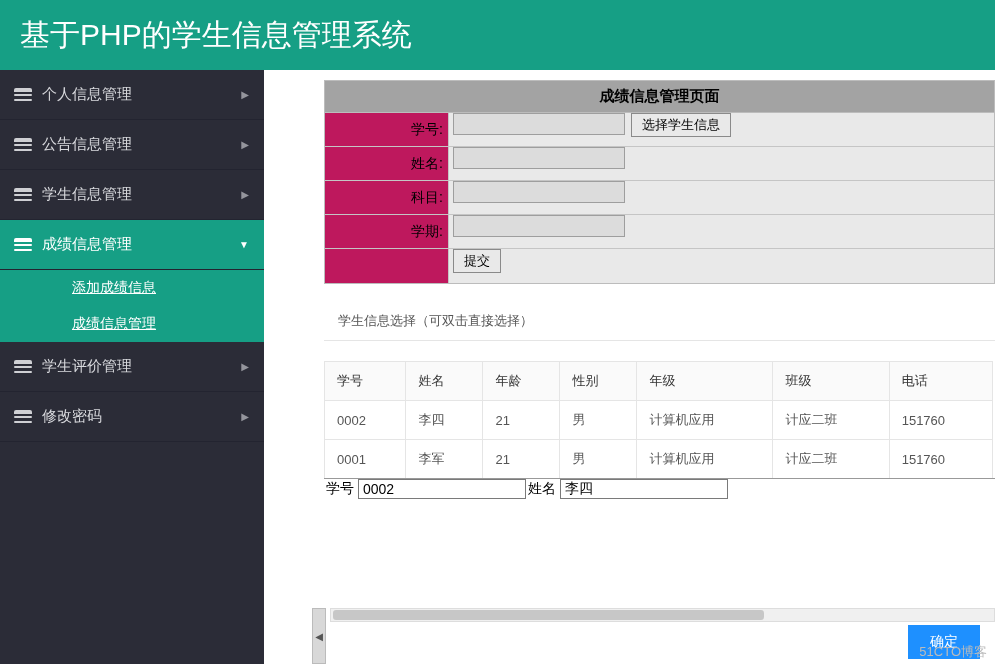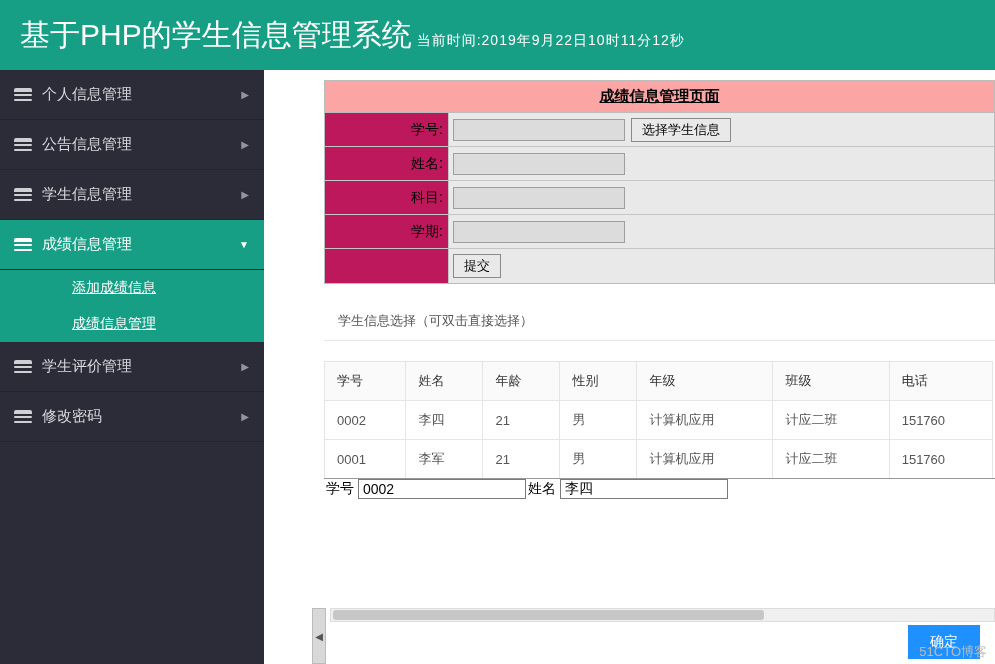--- a/index.html
+++ b/index.html
@@ -102,27 +102,26 @@
     }
     .main-inner {
       margin: 10px 0 0 12px;
     }
     
     .form-panel {
       border: 1px solid #bcbcbc;
       background: #e9e9e9;
     }
     .panel-title {
-      background: #fca5a5;
+      background: #a3a3a3;
       border-bottom: 1px solid #bcbcbc;
       text-align: center;
       font-weight: bold;
       font-size: 15px;
       padding: 6px 0;
-      text-decoration: underline;
     }
     .form-row {
       display: flex;
       border-bottom: 1px solid #c5c5c5;
       align-items: center;
       height: 34px;
     }
     .form-row:last-child { border-bottom: none; }
     .form-label {
       width: 124px;
@@ -135,21 +134,21 @@
       align-items: center;
       justify-content: flex-end;
       background: #be185d;
     }
     .form-value {
       flex: 1;
       padding-left: 4px;
       background: #e9e9e9;
       height: 100%;
       display: flex;
-      align-items: center;
+      align-items: flex-start;
       gap: 6px;
     }
     .form-value input[type="text"] {
       width: 172px;
       height: 22px;
       background: #dcdcdc;
       border: 1px solid #9e9e9e;
       padding: 0 4px;
       font-size: 13px;
     }
@@ -256,21 +255,20 @@
       font-size: 13px;
       color: #bbb;
       pointer-events: none;
     }
   </style>
 </head>
 <body>
 
 <div class="header">
   <div class="header-title">基于PHP的学生信息管理系统</div>
-  <div class="header-time">当前时间:2019年9月22日10时11分12秒</div>
 </div>
 
 <div class="container">
   <div class="sidebar">
     <div class="menu-item">
       <div class="stack-icon">
           <span></span>
         </div>
       <span>个人信息管理</span>
       <span class="chevron">▶</span>

